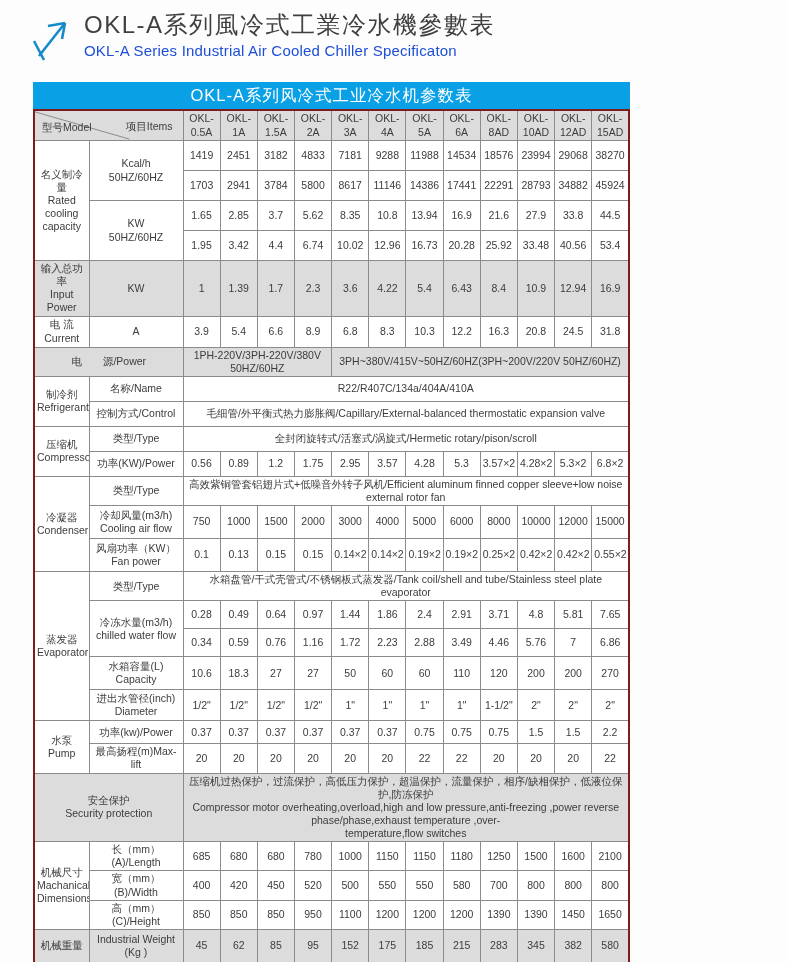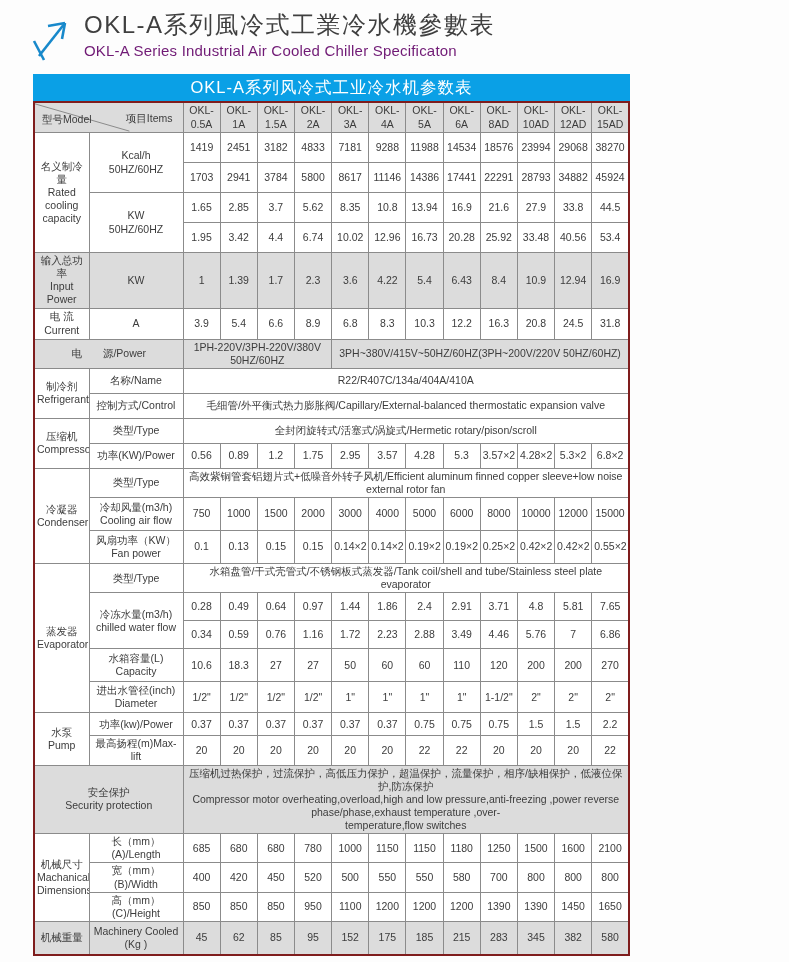--- a/index.html
+++ b/index.html
@@ -4,25 +4,25 @@
 <title>OKL-A Series Chiller Specification</title>
 <style>
   html,body{margin:0;padding:0;}
   body{
     width:789px;height:962px;background:#fdfdfd;color:#3c3c3c;
     font-family:"Liberation Sans","DejaVu Sans",sans-serif;
     -webkit-font-smoothing:antialiased;
   }
   .page{position:relative;padding:10px 12px 0 30px;}
   
-  .hdr{display:flex;align-items:flex-start;margin-bottom:12px;}
+  .hdr{display:flex;align-items:flex-start;margin-bottom:20px;}
   .logo{width:44px;height:48px;flex:0 0 44px;margin-top:4px;}
   .hdr-text{margin-left:10px;}
   .title-zh{font-size:24px;letter-spacing:1.5px;color:#3f3f3f;font-weight:500;line-height:1.25;}
-  .title-en{font-size:15px;color:#701a75;margin-top:2px;letter-spacing:.2px;}
+  .title-en{font-size:15px;color:#1d4ed8;margin-top:2px;letter-spacing:.2px;}
   
   .tblwrap{width:597px;margin-left:3px;}
   .tbar{
     box-sizing:border-box;width:100%;height:27px;line-height:27px;
     background:#0aa0e6;color:#fff;text-align:center;font-size:16.5px;letter-spacing:1px;
   }
   table.spec{
     border-collapse:collapse;table-layout:fixed;width:100%;
     border:2px solid #7f1d1d;
   }
@@ -426,21 +426,21 @@
             <td>1200</td>
             <td>1200</td>
             <td>1200</td>
             <td>1390</td>
             <td>1390</td>
             <td>1450</td>
             <td>1650</td>
           </tr>
           <tr class="h30 shade sec">
             <td class="lab">机械重量</td>
-            <td class="lab">Machinery Cooled
+            <td class="lab">Industrial Weight
 (Kg )</td>
             <td>45</td>
             <td>62</td>
             <td>85</td>
             <td>95</td>
             <td>152</td>
             <td>175</td>
             <td>185</td>
             <td>215</td>
             <td>283</td>

